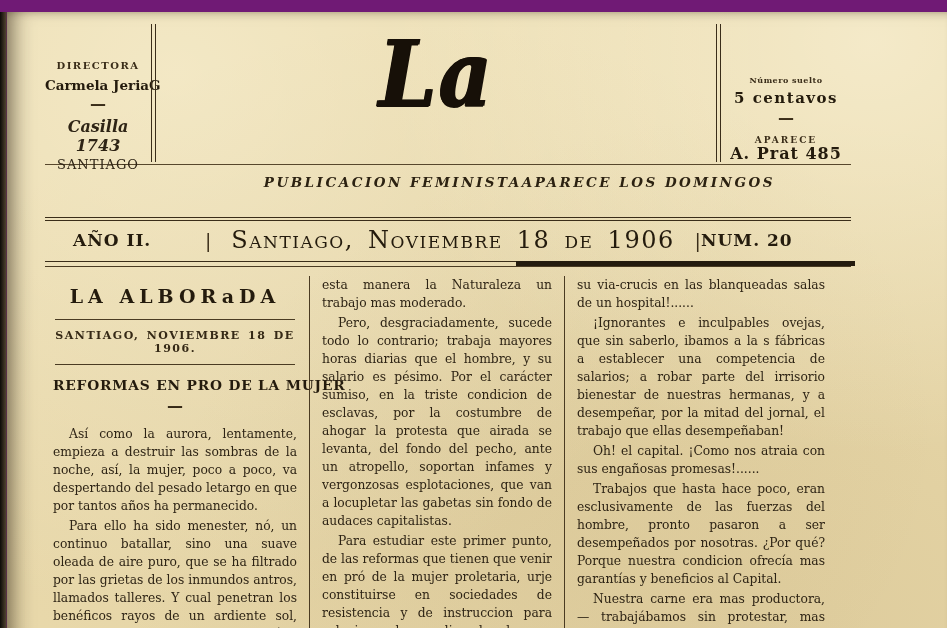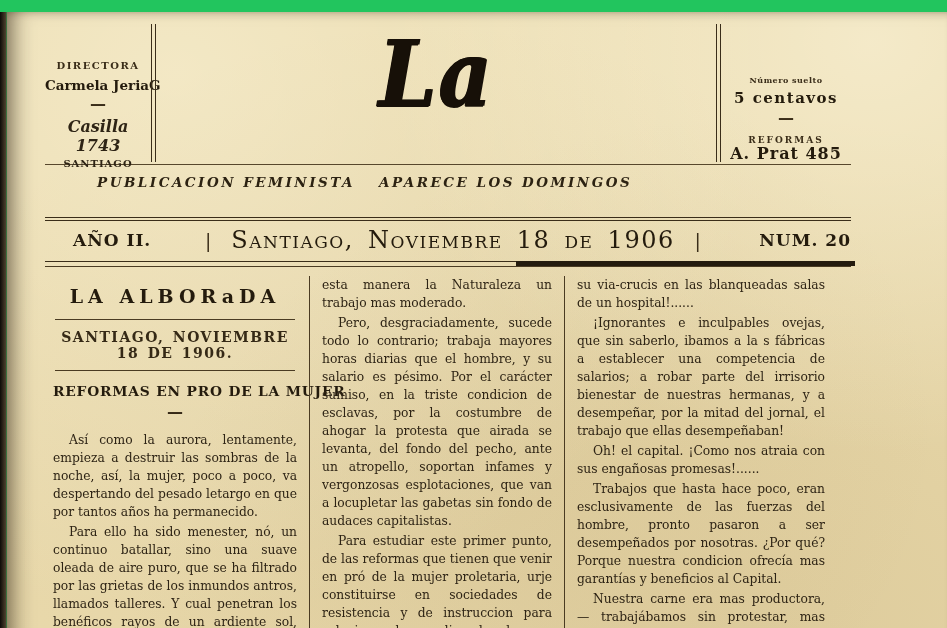--- a/index.html
+++ b/index.html
@@ -1,83 +1,83 @@
 <!DOCTYPE html>
 <html><head>
 <meta charset="utf-8">
 <style>
   html,body{margin:0;padding:0;}
   body{width:947px;height:628px;overflow:hidden;background:#f8f6ee;font-family:"DejaVu Serif",serif;}
-  .scan{position:relative;width:947px;height:628px;overflow:hidden;background:#22c55e;}
+  .scan{position:relative;width:947px;height:628px;overflow:hidden;background:#701a75;}
   .paper{
     position:absolute;top:12px;left:7px;right:0;height:760px;
     background-color:#e9d9ab;
     background-image:
       radial-gradient(ellipse at 18% 8%, rgba(255,250,228,.45), transparent 55%),
       radial-gradient(ellipse at 92% 4%, rgba(255,250,230,.5), transparent 40%),
       radial-gradient(ellipse at 80% 85%, rgba(150,120,62,.14), transparent 60%),
       radial-gradient(ellipse at 45% 55%, rgba(130,102,52,.08), transparent 70%);
     box-shadow:inset 16px 0 22px -12px rgba(35,25,10,.65), inset 0 6px 10px -8px rgba(60,45,20,.5);
   }
   .spine{position:absolute;top:12px;left:0;width:8px;bottom:0;background:linear-gradient(to right,#0c0a07,#4a3e2c 70%,rgba(74,62,44,0));}
   .content{position:relative;margin-left:38px;width:806px;color:#2e2415;}
 
   
   .header-row{display:flex;height:152px;}
   .mh-left{width:106px;padding-top:48px;text-align:center;line-height:1.15;}
   .mh-role{font-size:10px;font-weight:bold;letter-spacing:1.5px;color:#3a2d19;}
   .mh-director{font-size:13.5px;font-weight:bold;white-space:nowrap;margin-top:6px;color:#241b0d;}
   .mh-dash{font-weight:bold;margin-top:3px;color:#3a2d19;}
   .mh-casilla{font-size:16px;font-style:italic;font-weight:bold;margin-top:4px;}
-  .mh-city{font-size:10px;font-weight:bold;letter-spacing:1px;margin-top:3px;}
+  .mh-city{font-size:13px;font-weight:normal;letter-spacing:1px;margin-top:3px;}
   .vrule{width:3px;border-left:1px solid #3a2d19;border-right:1px solid #3a2d19;margin:12px 0 2px;}
   .mh-center{flex:1;text-align:center;overflow:hidden;}
   .masthead{
     display:inline-block;font-family:"DejaVu Serif",serif;font-weight:bold;font-style:italic;
     font-size:82px;line-height:148px;letter-spacing:2px;color:#171008;
     text-shadow:1.4px 0 0 #171008,-.6px 0 0 #171008,0 .8px 0 #171008;
     transform:scaleY(1.12);transform-origin:center 60%;
   }
   .mh-right{width:130px;padding-top:64px;text-align:center;line-height:1.15;}
   .mh-tiny{font-size:8px;font-weight:bold;letter-spacing:.5px;color:#3a2d19;}
   .mh-price{font-size:15px;font-weight:bold;letter-spacing:1.5px;margin-top:5px;color:#241b0d;}
   .mh-office-label{font-size:9px;font-weight:bold;letter-spacing:2px;margin-top:6px;}
   .mh-office{font-size:16px;font-weight:bold;letter-spacing:1px;margin-top:0;color:#241b0d;}
 
   
   .subtitle-row{
-    border-top:1px solid #57472c;display:flex;justify-content:flex-start;
+    border-top:1px solid #57472c;display:flex;justify-content:flex-end;
     padding:9px 76px 10px 52px;font-size:13.5px;font-weight:bold;font-style:italic;
-    letter-spacing:2.5px;color:#2c2212;gap:24px;
+    letter-spacing:2.5px;color:#2c2212;
   }
 
   
   .dateline-row{
     position:relative;border-top:4px double #3a2d19;border-bottom:1px solid #3a2d19;
     display:flex;align-items:center;padding:5px 0 7px;color:#241b0d;margin-top:17px;
   }
   .dl-anio{width:132px;padding-left:28px;font-size:17px;font-weight:bold;letter-spacing:1px;}
   .dl-bar{font-size:19px;color:#3a2d19;}
   .dl-date{flex:1;text-align:center;font-size:24px;font-variant:small-caps;letter-spacing:1.5px;word-spacing:5px;}
-  .dl-num{width:150px;text-align:right;font-size:17px;font-weight:bold;letter-spacing:1px;}
+  .dl-num{width:150px;text-align:left;font-size:17px;font-weight:bold;letter-spacing:1px;}
   .dl-thick{position:absolute;right:-4px;bottom:-5px;width:42%;height:5px;background:#241b0e;}
 
   
   .cols{display:flex;border-top:1px solid #4a3b22;margin-top:4px;padding-top:9px;align-items:stretch;height:520px;}
   .colrule{width:1px;background:#4a3b22;}
   .col{box-sizing:border-box;}
   .col1{width:264px;padding:0 12px 0 8px;}
   .col2{width:254px;padding:0 12px;position:relative;}
   .col3{flex:1;padding:0 26px 0 12px;}
   p.para{margin:0 0 2px;font-size:12.3px;line-height:18px;text-align:justify;text-indent:16px;color:#2e2415;}
   p.noindent{text-indent:0;}
 
   .c1-title{text-align:center;font-size:19px;font-weight:bold;letter-spacing:5px;padding:9px 0 12px;color:#241b0d;}
   .c1-rule{border-top:1px solid #4a3b22;margin:0 2px;}
-  .c1-date{text-align:center;font-size:14px;font-weight:bold;letter-spacing:1.5px;word-spacing:2px;padding:9px 0;color:#352916;}
+  .c1-date{text-align:center;font-size:11px;font-weight:bold;letter-spacing:1.5px;word-spacing:2px;padding:9px 0;color:#352916;}
   .c1-headline{text-align:center;font-size:13.8px;font-weight:bold;letter-spacing:.8px;padding:12px 0 2px;color:#241b0d;white-space:nowrap;}
   .c1-dash{text-align:center;font-weight:bold;padding:2px 0 9px;color:#352916;}
 
   .black-bar{position:absolute;left:8px;right:12px;top:366px;height:14px;background:#1d1509;}
 </style>
 </head>
 <body>
 
 <div class="scan">
   <div class="spine"></div>
@@ -94,21 +94,21 @@
         </div>
         <div class="vrule"></div>
         <div class="mh-center">
           <span class="masthead">La Alborada</span>
         </div>
         <div class="vrule"></div>
         <div class="mh-right">
           <div class="mh-tiny">Número suelto</div>
           <div class="mh-price">5 centavos</div>
           <div class="mh-dash">—</div>
-          <div class="mh-tiny mh-office-label">REFORMAS</div>
+          <div class="mh-tiny mh-office-label">APARECE</div>
           <div class="mh-office">A. Prat 485</div>
         </div>
       </div>
 
       <div class="subtitle-row">
         <span>PUBLICACION FEMINISTA</span>
         <span>APARECE LOS DOMINGOS</span>
       </div>
 
       <div class="dateline-row">

